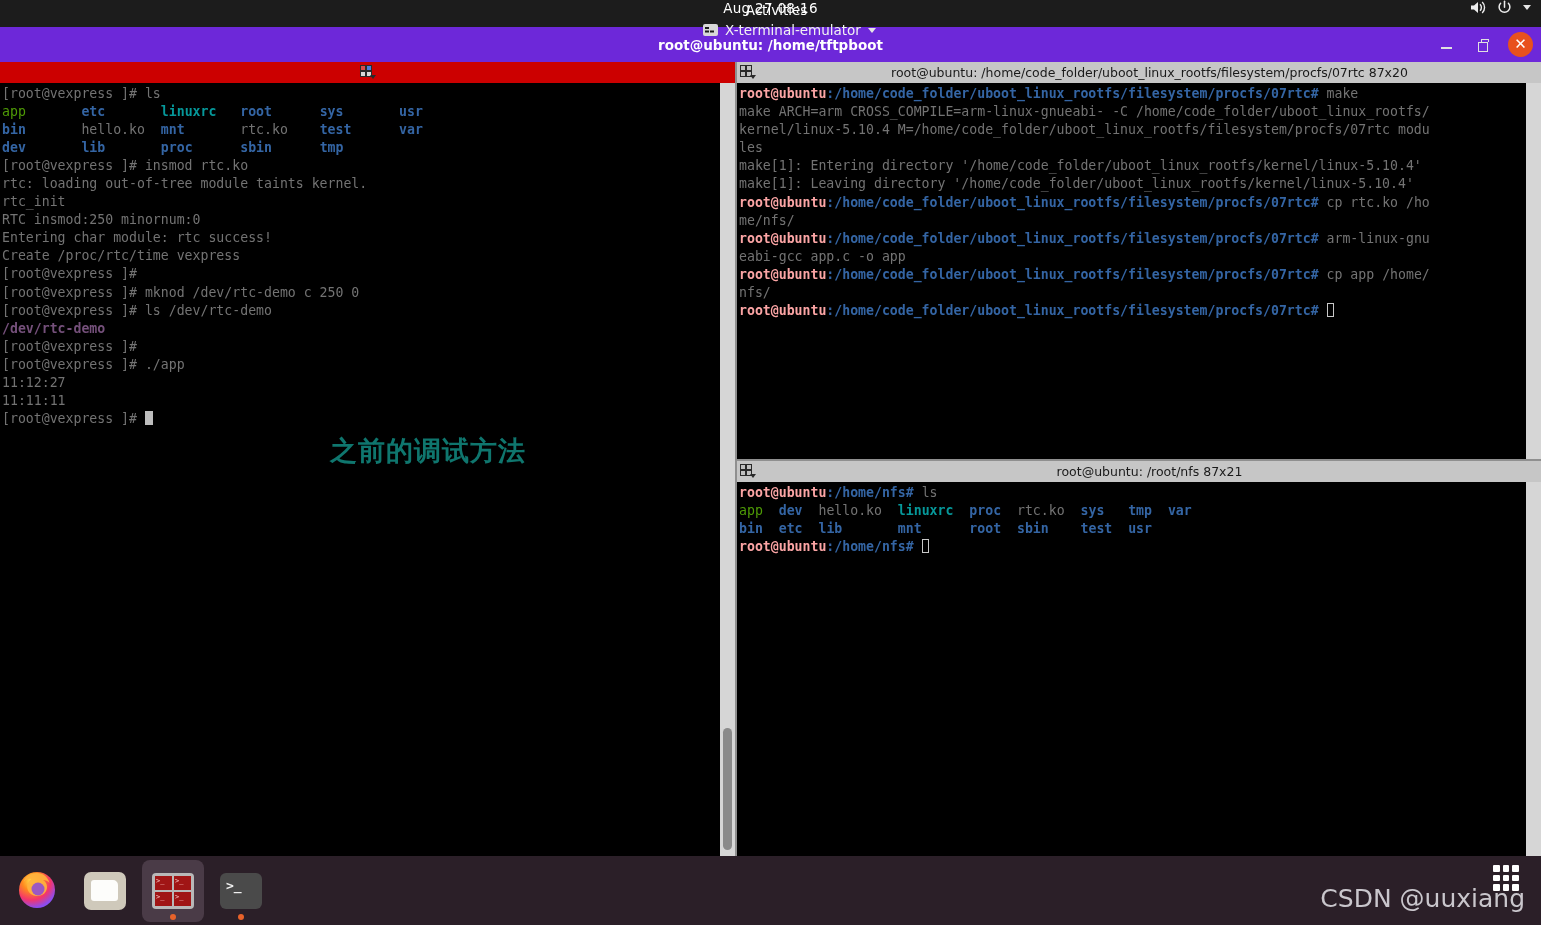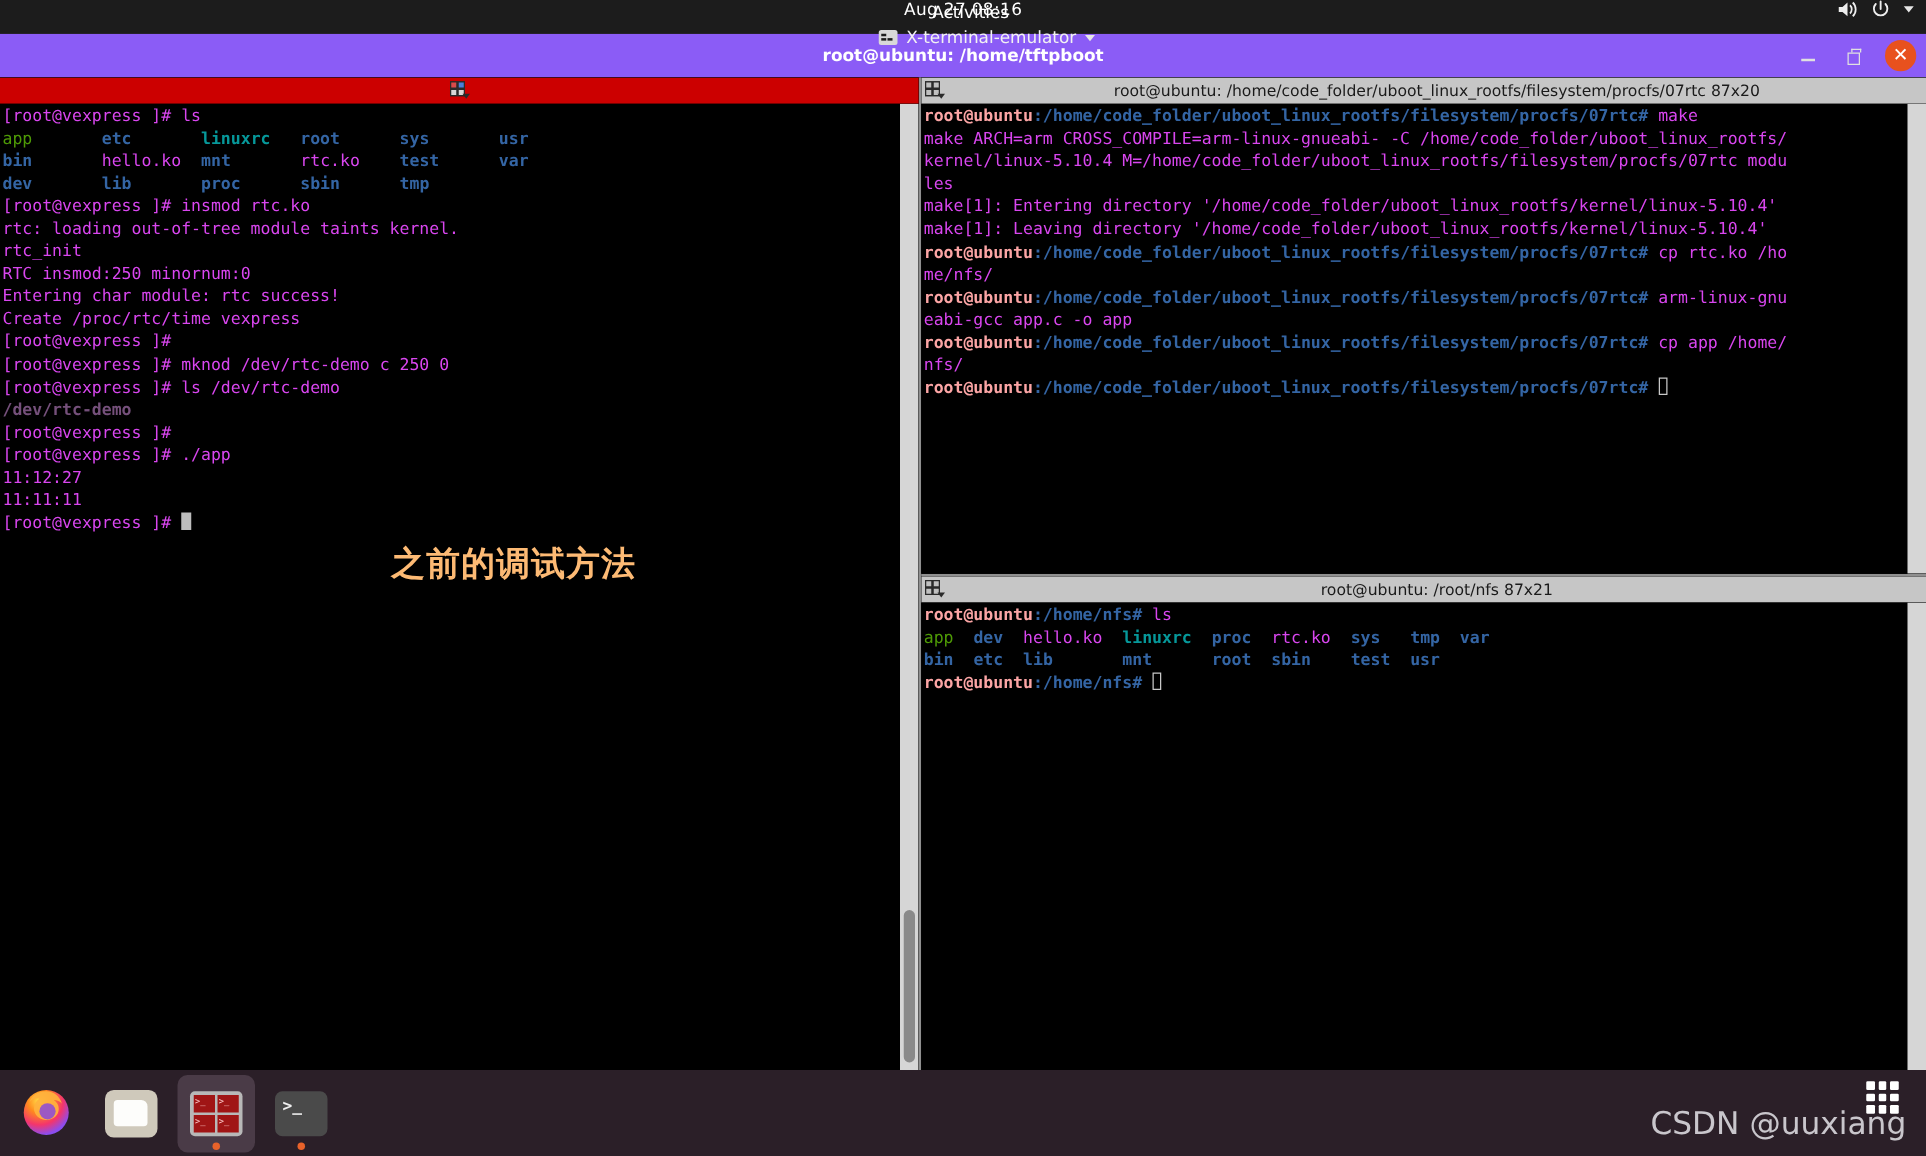--- a/index.html
+++ b/index.html
@@ -88,21 +88,21 @@
     position: absolute;
     left: 0;
     top: 27px;
     width: 1541px;
     height: 829px;
     background: #303030;
     z-index: 10;
   }
   .win-titlebar {
     height: 35px;
-    background: #8b5cf6;
+    background: #6d28d9;
     position: relative;
     display: flex;
     align-items: center;
     justify-content: center;
   }
   .win-title {
     color: #ffffff;
     font-size: 13.5px;
     font-weight: bold;
   }
@@ -265,21 +265,21 @@
     letter-spacing: 0px;
   }
   .term-text-r {
     font-size: 13.2px;
     line-height: 18.1px;
   }
   .c-green  { color: #4e9a06; }
   .c-blue   { color: #3465a4; font-weight: bold; }
   .c-cyan   { color: #06989a; font-weight: bold; }
   .c-magenta{ color: #75507b; font-weight: bold; }
-  .c-white  { color: #d946ef; }
+  .c-white  { color: #737373; }
   .c-pblue  { color: #3465a4; font-weight: bold; }
   .c-pgreen { color: #fca5a5; font-weight: bold; }
 
   .cursor-block {
     display: inline-block;
     width: 8px;
     height: 14px;
     background: #bdbdbd;
     vertical-align: -2px;
   }
@@ -288,23 +288,23 @@
     width: 7px;
     height: 14px;
     border: 1px solid #c8c8c8;
     box-sizing: border-box;
     vertical-align: -2px;
   }
 
   
   .annotation {
     position: absolute;
-    left: 313px;
+    left: 330px;
     top: 350px;
-    color: #fdba74;
+    color: #0f766e;
     font-family: "DejaVu Sans", sans-serif;
     font-size: 27px;
     font-weight: bold;
     letter-spacing: 1px;
   }
 
   
   .vscroll {
     position: absolute;
     top: 0; right: 0;

